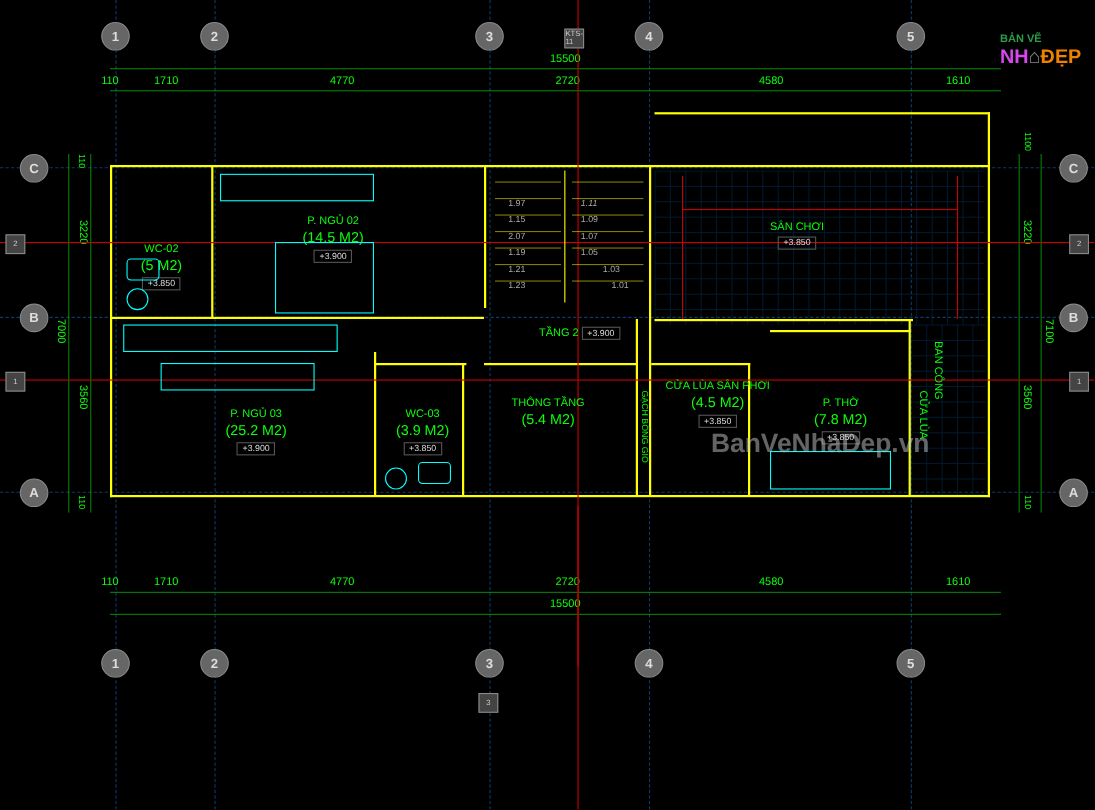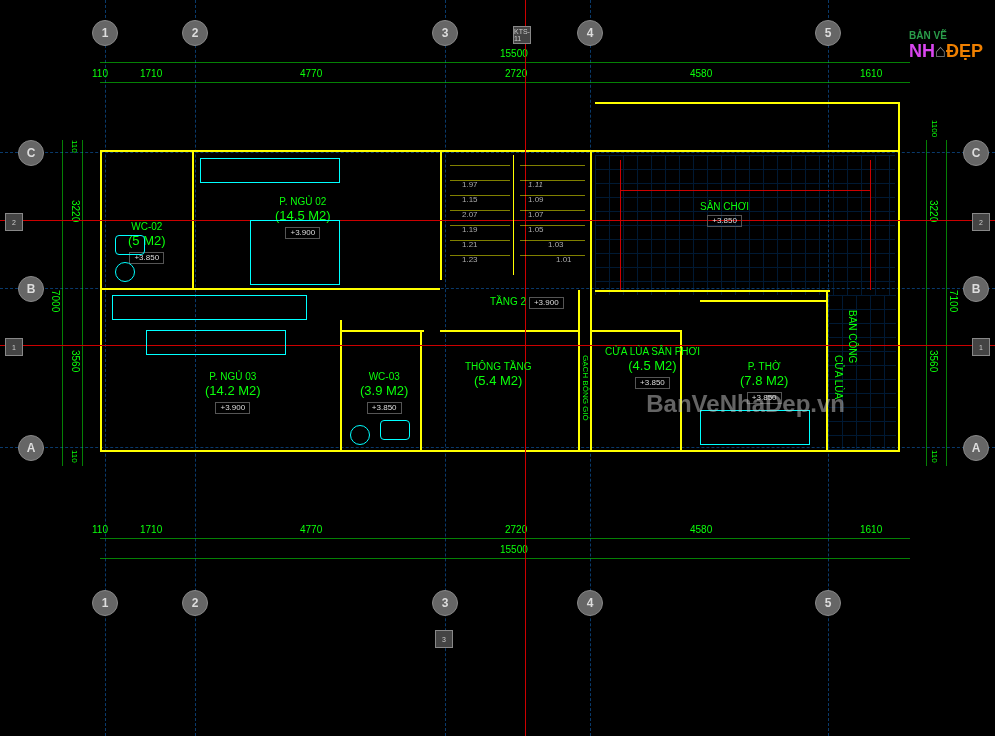--- a/index.html
+++ b/index.html
@@ -175,21 +175,21 @@
     <span class="area">(5 M2)</span>
     <span class="elev-box">+3.850</span>
   </div>
   <div class="room-label" style="top:195px;left:275px;">
     <span>P. NGỦ 02</span>
     <span class="area">(14.5 M2)</span>
     <span class="elev-box">+3.900</span>
   </div>
   <div class="room-label" style="top:370px;left:205px;">
     <span>P. NGỦ 03</span>
-    <span class="area">(14.2 M2)</span>
+    <span class="area">(25.2 M2)</span>
     <span class="elev-box">+3.900</span>
   </div>
   <div class="room-label" style="top:370px;left:360px;">
     <span>WC-03</span>
     <span class="area">(3.9 M2)</span>
     <span class="elev-box">+3.850</span>
   </div>
   <div class="room-label" style="top:295px;left:490px;">
     <span>TẦNG 2</span>
     <span class="elev-box">+3.900</span>

